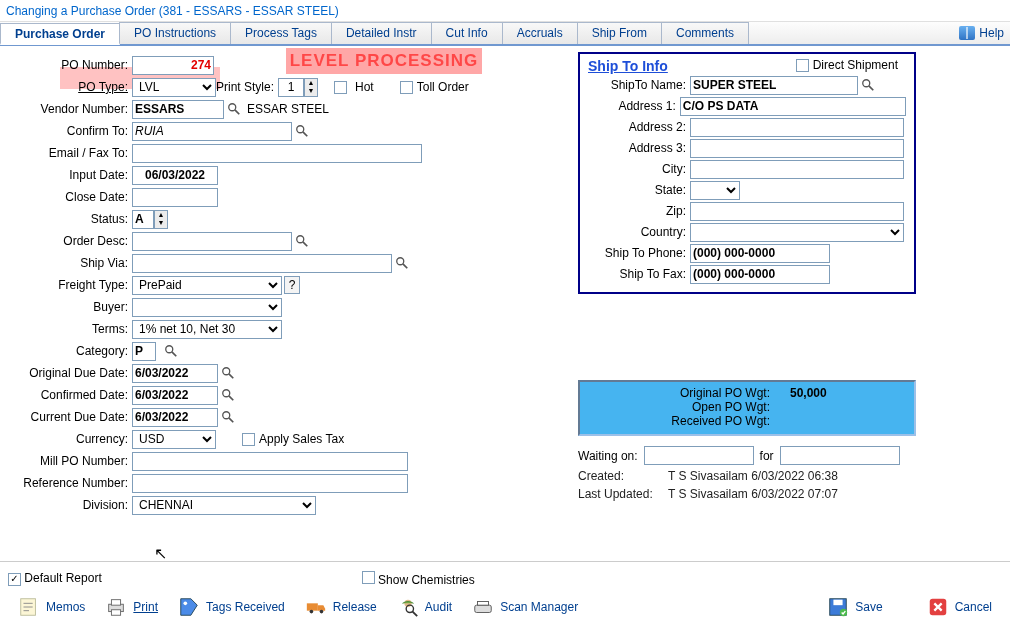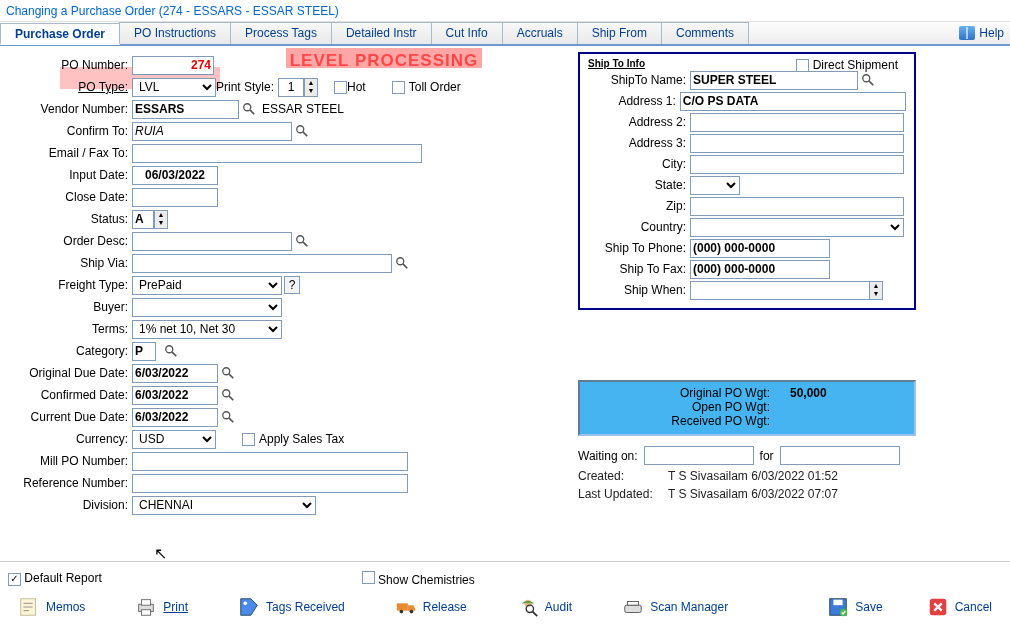--- a/index.html
+++ b/index.html
@@ -16,62 +16,62 @@
 
 .content { position: relative; padding: 8px 12px 0 12px; height: 496px; }
 
 .form-left { position: absolute; left: 12px; top: 8px; width: 560px; }
 .row { display: flex; align-items: center; height: 22px; margin: 0; }
 .lbl { width: 120px; text-align: right; padding-right: 4px; color: #000; }
 .lbl.u { text-decoration: underline; }
 input.txt, select.sel { height: 19px; border: 1px solid #7F9DB9; padding: 0 2px; background: #fff; font-family: inherit; }
 .po-num { width: 82px; background: #FFFF99; color: #E30000; font-weight: bold; text-align: right; border: 2px inset #ccc; height: 20px; }
 .red-band { position: absolute; left: 60px; top: 21px; width: 160px; height: 22px; background: rgba(255,120,120,0.45); z-index: 0; }
-.lvl-proc { position: absolute; left: 286px; top: 2px; width: 196px; height: 20px; background: rgba(255,120,120,0.65); color: rgba(255,30,30,0.7); font-weight: bold; font-size: 17px; line-height: 26px; text-align: center; letter-spacing: 1px; }
+.lvl-proc { position: absolute; left: 286px; top: 2px; width: 196px; height: 26px; background: rgba(255,120,120,0.65); color: rgba(255,30,30,0.7); font-weight: bold; font-size: 17px; line-height: 26px; text-align: center; letter-spacing: 1px; }
 
 .mag { display: inline-flex; width: 18px; height: 18px; align-items: center; justify-content: center; cursor: pointer; margin-left: 1px; }
 .mag svg { width: 14px; height: 14px; }
 .spin { display: inline-flex; align-items: center; }
 .spin-btns { display: inline-flex; flex-direction: column; border: 1px solid #7F9DB9; height: 19px; }
 .spin-btns span { width: 12px; height: 9px; font-size: 7px; line-height: 8px; text-align: center; cursor: pointer; background: #ECECEC; }
 .qmark { display: inline-flex; width: 16px; height: 18px; border: 1px solid #7F9DB9; align-items: center; justify-content: center; margin-left: 2px; cursor: pointer; background: #F4F4F4; }
 .cyan { background: #22FFFF; }
 
 .shipto-box { position: absolute; left: 578px; top: 6px; width: 338px; border: 2px solid #000088; padding: 4px 8px 8px 8px; }
-.shipto-title { font-weight: bold; font-size: 10px; text-decoration: underline; color: #000000; }
+.shipto-title { font-weight: bold; font-size: 14px; text-decoration: underline; color: #1d4ed8; }
 .direct-ship { position: absolute; right: 16px; top: 4px; display: flex; align-items: center; gap: 4px; }
 .ship-row { display: flex; align-items: center; height: 20px; margin-top: 1px; }
 .ship-lbl { width: 102px; text-align: right; padding-right: 4px; }
 
 .wgt-box { position: absolute; left: 578px; top: 334px; width: 338px; height: 56px; border: 2px inset #9CC0E8; background: #46B4F0; color: #000; padding: 4px 10px; }
 .wgt-row { display: flex; }
 .wgt-lbl { width: 200px; text-align: right; padding-right: 20px; }
 .wgt-val { font-weight: bold; }
 
 .below-wgt { position: absolute; left: 578px; top: 400px; width: 338px; }
 .inline-row { display: flex; align-items: center; gap: 6px; margin-bottom: 4px; }
 .meta-row { display: flex; margin-top: 4px; font-size: 11px; color: #222; }
 .meta-row .k { width: 90px; }
 
 .footer { position: absolute; left: 0; right: 0; bottom: 0; border-top: 1px solid #ccc; padding: 9px 8px 4px 8px; }
 .chk-row { display: flex; gap: 260px; margin-bottom: 6px; }
-.btn-row { display: flex; align-items: center; gap: 30px; }
+.btn-row { display: flex; align-items: center; }
 .btn { display: inline-flex; align-items: center; gap: 6px; height: 28px; padding: 0 10px; cursor: pointer; color: #003F8F; }
 .btn .ic { width: 22px; height: 22px; display: inline-flex; align-items: center; justify-content: center; }
 .btn-group-right { margin-left: auto; display: flex; gap: 24px; }
 
 .cursor { position: absolute; left: 154px; bottom: 62px; font-size: 16px; color: #000; pointer-events: none; }
 
 .checkbox { width: 13px; height: 13px; border: 1px solid #7F9DB9; background: #fff; display: inline-flex; align-items: center; justify-content: center; cursor: pointer; }
 .checkbox.checked::after { content: '✓'; font-size: 10px; line-height: 10px; }
 </style>
 </head>
 <body>
 
-<div class="titlebar">Changing a Purchase Order  (274 - ESSARS -  ESSAR STEEL)</div>
+<div class="titlebar">Changing a Purchase Order  (381 - ESSARS -  ESSAR STEEL)</div>
 
 <div class="tabs">
   <div class="tab active">Purchase Order</div>
   <div class="tab">PO Instructions</div>
   <div class="tab">Process Tags</div>
   <div class="tab">Detailed Instr</div>
   <div class="tab">Cut Info</div>
   <div class="tab">Accruals</div>
   <div class="tab">Ship From</div>
   <div class="tab">Comments</div>
@@ -96,27 +96,27 @@
       <select class="sel" style="width:84px"><option>LVL</option></select>
       <span style="">Print Style:</span>
       <span class="spin" style="margin-left:4px">
         <input class="txt" style="width: 26px; text-align: center;" value="1">
         <span class="spin-btns">
             <span>▲</span>
             <span>▼</span>
           </span>
       </span>
       <span class="checkbox" style="margin-left:16px"></span>
-      <span style="margin-left:0">Hot</span>
+      <span style="margin-left:8px">Hot</span>
       <span class="checkbox" style="margin-left:26px"></span>
       <span style="margin-left:4px">Toll Order</span>
     </div>
     <div class="row">
       <span class="lbl">Vendor Number:</span>
-      <input class="txt" style="width: 107px; font-weight: bold;" value="ESSARS">
+      <input class="txt" style="width: 92px; font-weight: bold;" value="ESSARS">
       <span class="mag">
           <svg viewBox="0 0 16 16">
             <circle cx="6" cy="6" r="4" fill="none" stroke="#555" stroke-width="1.5"></circle>
             <line x1="9" y1="9" x2="14" y2="14" stroke="#555" stroke-width="2"></line>
           </svg>
         </span>
       <span style="margin-left:4px">ESSAR STEEL</span>
     </div>
     <div class="row">
       <span class="lbl">Confirm To:</span>
@@ -288,28 +288,20 @@
         <select class="sel" style="width:214px"><option></option></select>
       </div>
     <div class="ship-row">
         <span class="ship-lbl">Ship To Phone:</span>
         <input class="txt" style="width: 140px; font-weight: bold;" value="(000) 000-0000">
       </div>
     <div class="ship-row">
         <span class="ship-lbl">Ship To Fax:</span>
         <input class="txt" style="width: 140px; font-weight: bold;" value="(000) 000-0000">
       </div>
-    <div class="ship-row">
-        <span class="ship-lbl">Ship When:</span>
-      <input class="txt" style="width: 180px;">
-      <span class="spin-btns" style="margin-left:-1px">
-          <span>▲</span>
-          <span>▼</span>
-        </span>
-    </div>
   </div>
 
   <div class="wgt-box">
     <div class="wgt-row">
         <span class="wgt-lbl">Original PO Wgt:</span>
         <span class="wgt-val">50,000</span>
       </div>
     <div class="wgt-row">
         <span class="wgt-lbl">Open PO Wgt:</span>
       </div>
@@ -320,21 +312,21 @@
 
   <div class="below-wgt">
     <div class="inline-row">
       <span>Waiting on:</span>
       <input class="txt" style="width: 110px;">
       <span>for</span>
       <input class="txt" style="width: 120px;">
     </div>
     <div class="meta-row">
         <span class="k">Created:</span>
-        <span>T S Sivasailam 6/03/2022 01:52</span>
+        <span>T S Sivasailam 6/03/2022 06:38</span>
       </div>
     <div class="meta-row">
         <span class="k">Last Updated:</span>
         <span>T S Sivasailam 6/03/2022 07:07</span>
       </div>
   </div>
 
 </div>
 
 <div class="footer">

